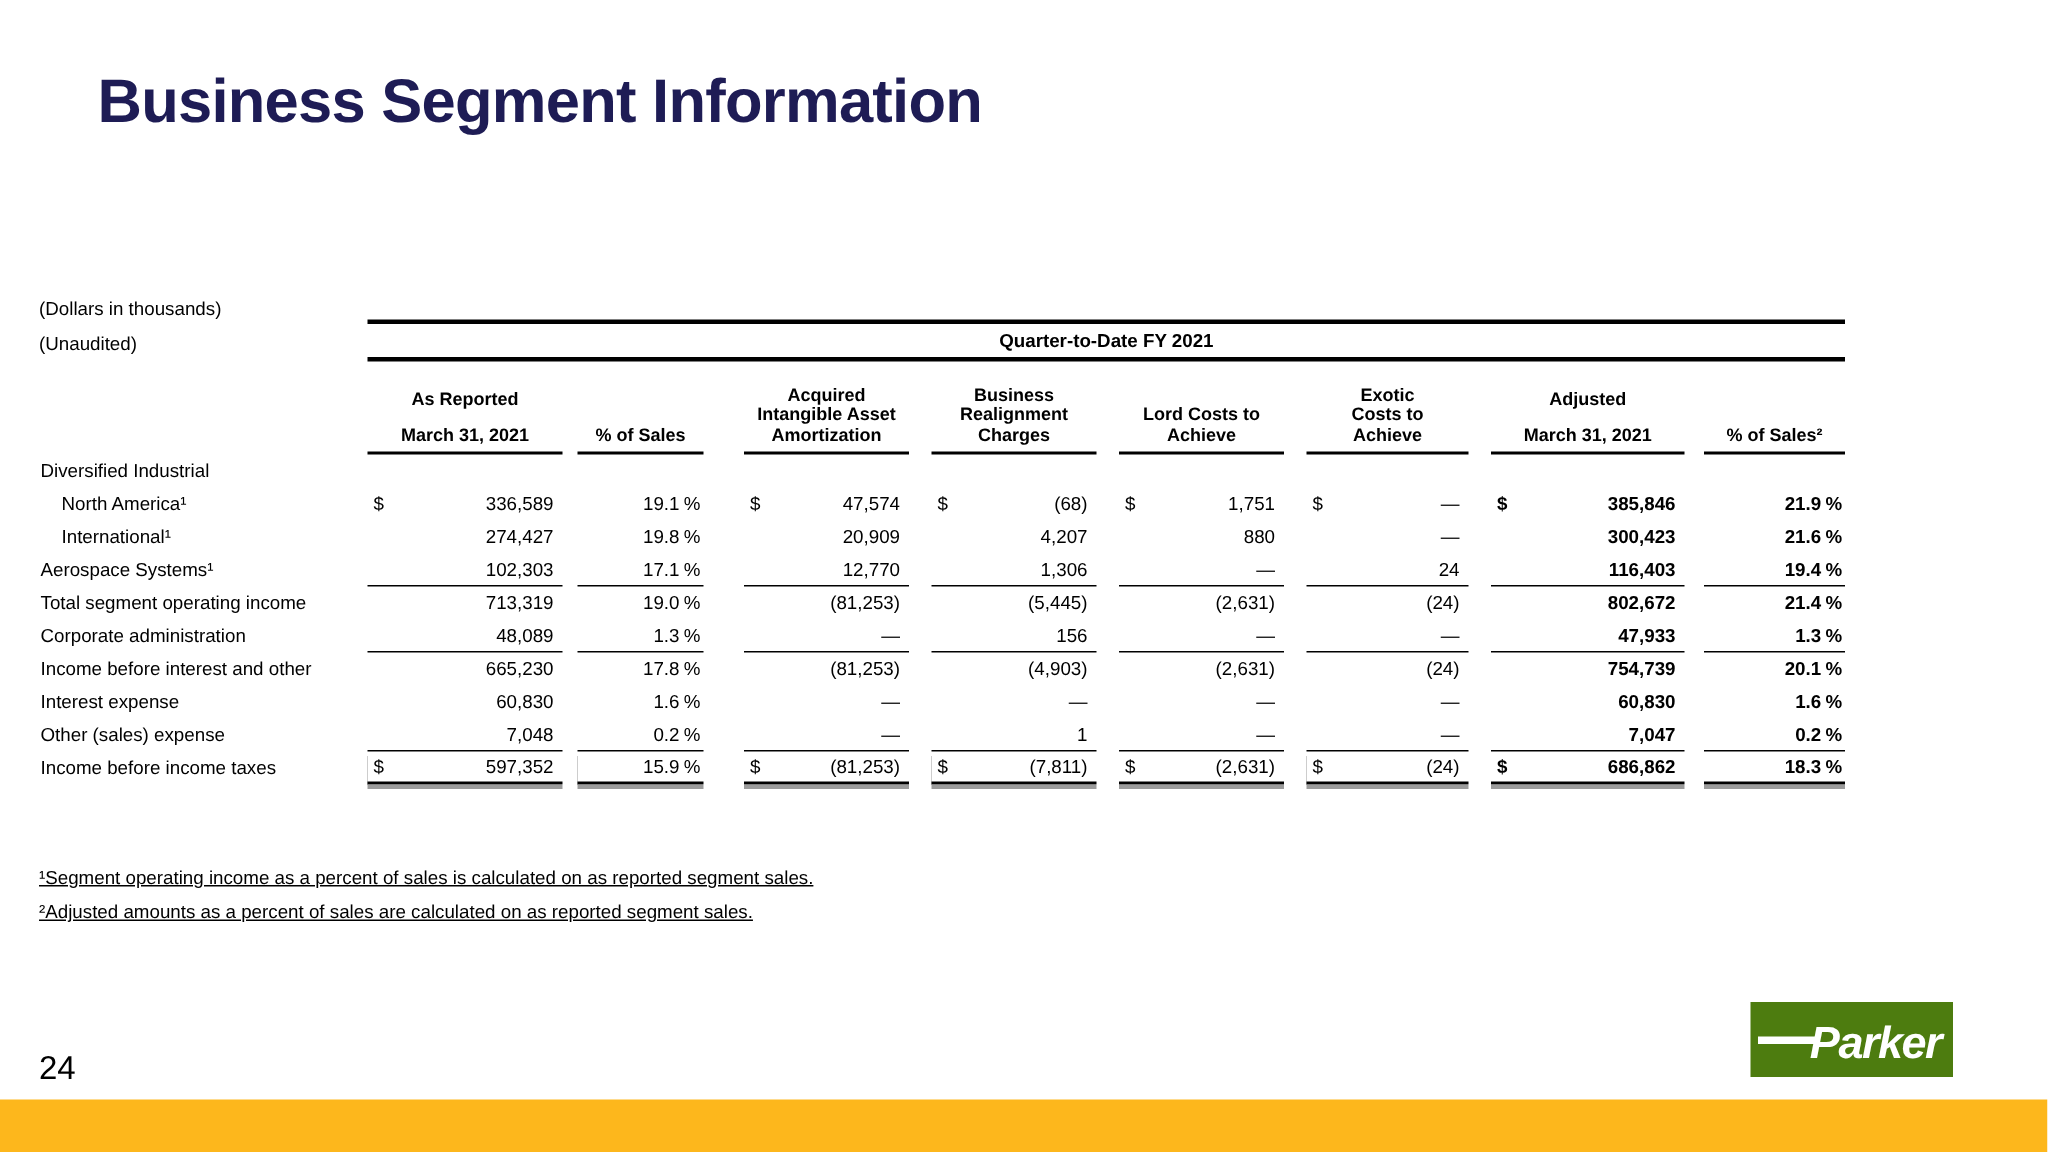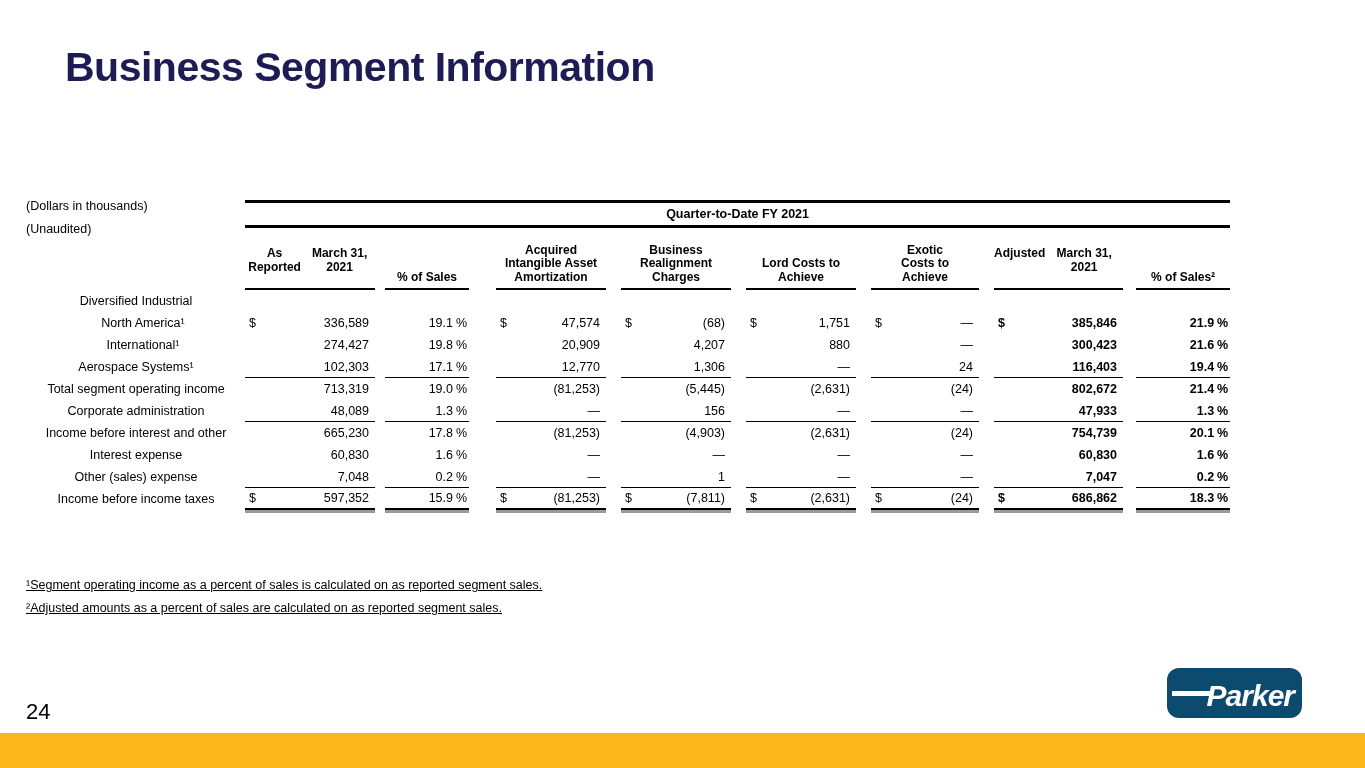--- a/index.html
+++ b/index.html
@@ -9,54 +9,54 @@
 
   
   .title { position:absolute; left:65px; top:40px; font-size:41px; font-weight:bold;
            color:#1E1C55; line-height:55px; letter-spacing:-0.5px; }
 
   
   .notes { position:absolute; left:26px; top:199px; font-size:12.5px; font-weight:normal; }
   .notes div { margin-bottom:9px; }
 
   
-  table.recon { position:absolute; left:26px; top:200px; border-collapse:separate;
+  table.recon { position:absolute; left:26px; top:213px; border-collapse:separate;
                 border-spacing:0; table-layout:fixed; width:1204px; font-size:12.5px; }
   td { vertical-align:middle; }
   td.corner { border:none; }
   td.banner { font-weight:bold; text-align:center; height:28px;
               border-top:3px solid #000; border-bottom:3px solid #000; }
   td.colhead { font-weight:bold; text-align:center; vertical-align:bottom; height:62px;
                padding-bottom:4px; border-bottom:2px solid #000; line-height:13.5px;
                font-size:12px; }
   td.colhead .ch-inner div { min-height:13.5px; }
-  td.colhead.spread .ch-inner { display:flex; flex-direction:row;
+  td.colhead.spread .ch-inner { display:flex; flex-direction:column;
                                 justify-content:space-between; height:37px; }
   tbody tr { height:22px; }
-  td.rowlabel { text-align:center; padding-left:1px; white-space:nowrap; }
+  td.rowlabel { text-align:left; padding-left:1px; white-space:nowrap; }
   td.rowlabel.ind { padding-left:15px; }
   td.money { position:relative; text-align:right; padding-right:6px; white-space:nowrap; }
   td.money .dollar { position:absolute; left:4px; }
   td.pct { text-align:right; padding-right:2px; white-space:nowrap; }
   td.pct .psym { display:inline-block; width:14px; text-align:right; }
   td.bold { font-weight:bold; }
   td.rule-s { border-bottom:1.5px solid #000; }
   td.rule-d { border-bottom:2px solid #000; box-shadow:0 3px 0 #9b9b9b; }
   td.gap { border:none; }
 
   
   .footnotes { position:absolute; left:26px; top:578px; font-size:12.5px; }
   .footnotes div { margin-bottom:9px;text-decoration:underline; }
 
   
   .page-number { position:absolute; left:26px; top:699px; font-size:22px; }
 
   
   .logo { position:absolute; left:1167px; top:668px; width:135px; height:50px;
-          background:#0c4a6e; overflow:hidden;border-radius:12px; }
+          background:#4d7c0f; overflow:hidden; }
   .logo .logo-text { position:absolute; right:8px; bottom:5px; color:#fff;
           font-size:30px; font-weight:bold; font-style:italic; letter-spacing:-1px; }
   .logo .logo-stripe { position:absolute; left:5px; top:23px; width:38px; height:5px;
           background:#fff; }
 
   
   .bottom-bar { position:absolute; left:0; bottom:0; width:1365px; height:35px;
                 background:#FDB71C; }
 </style>
 </head>

